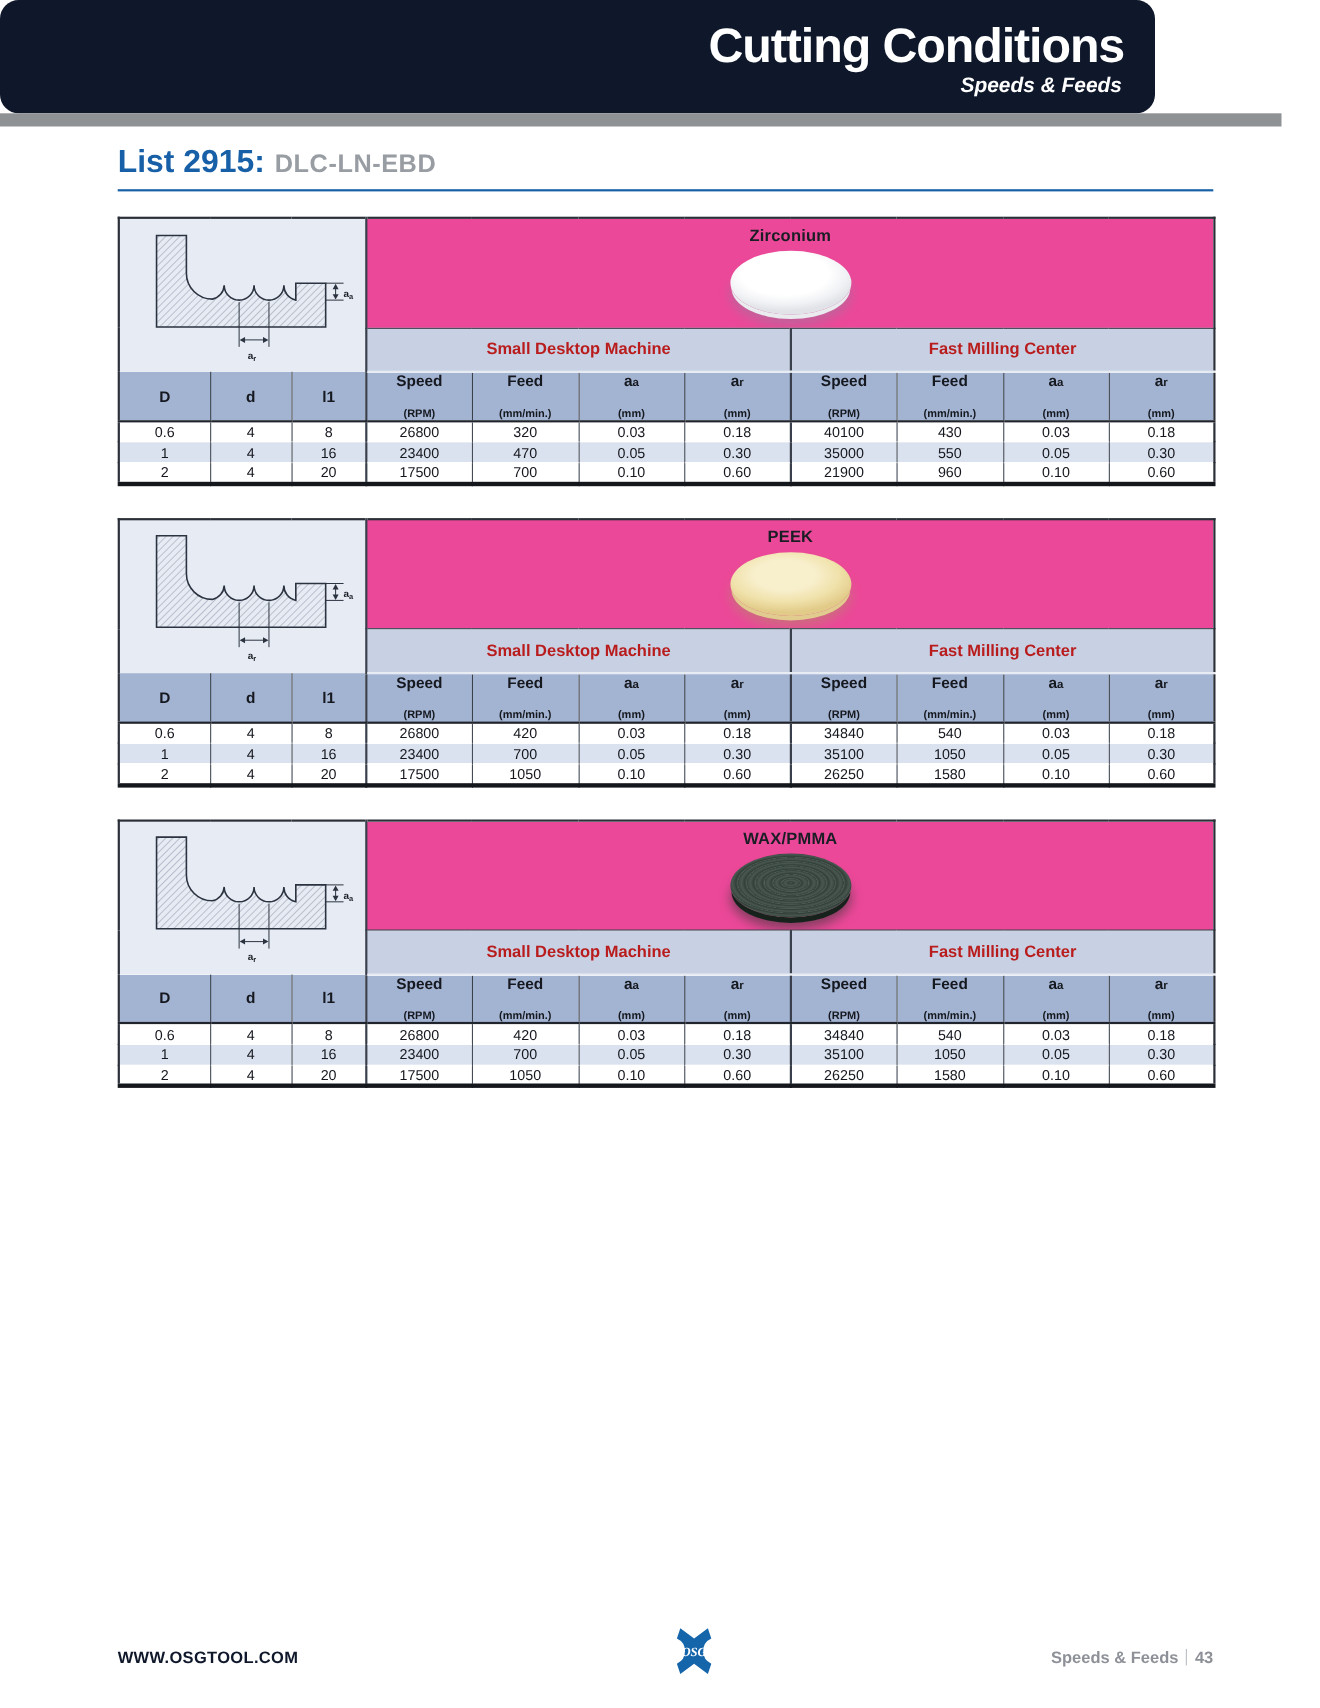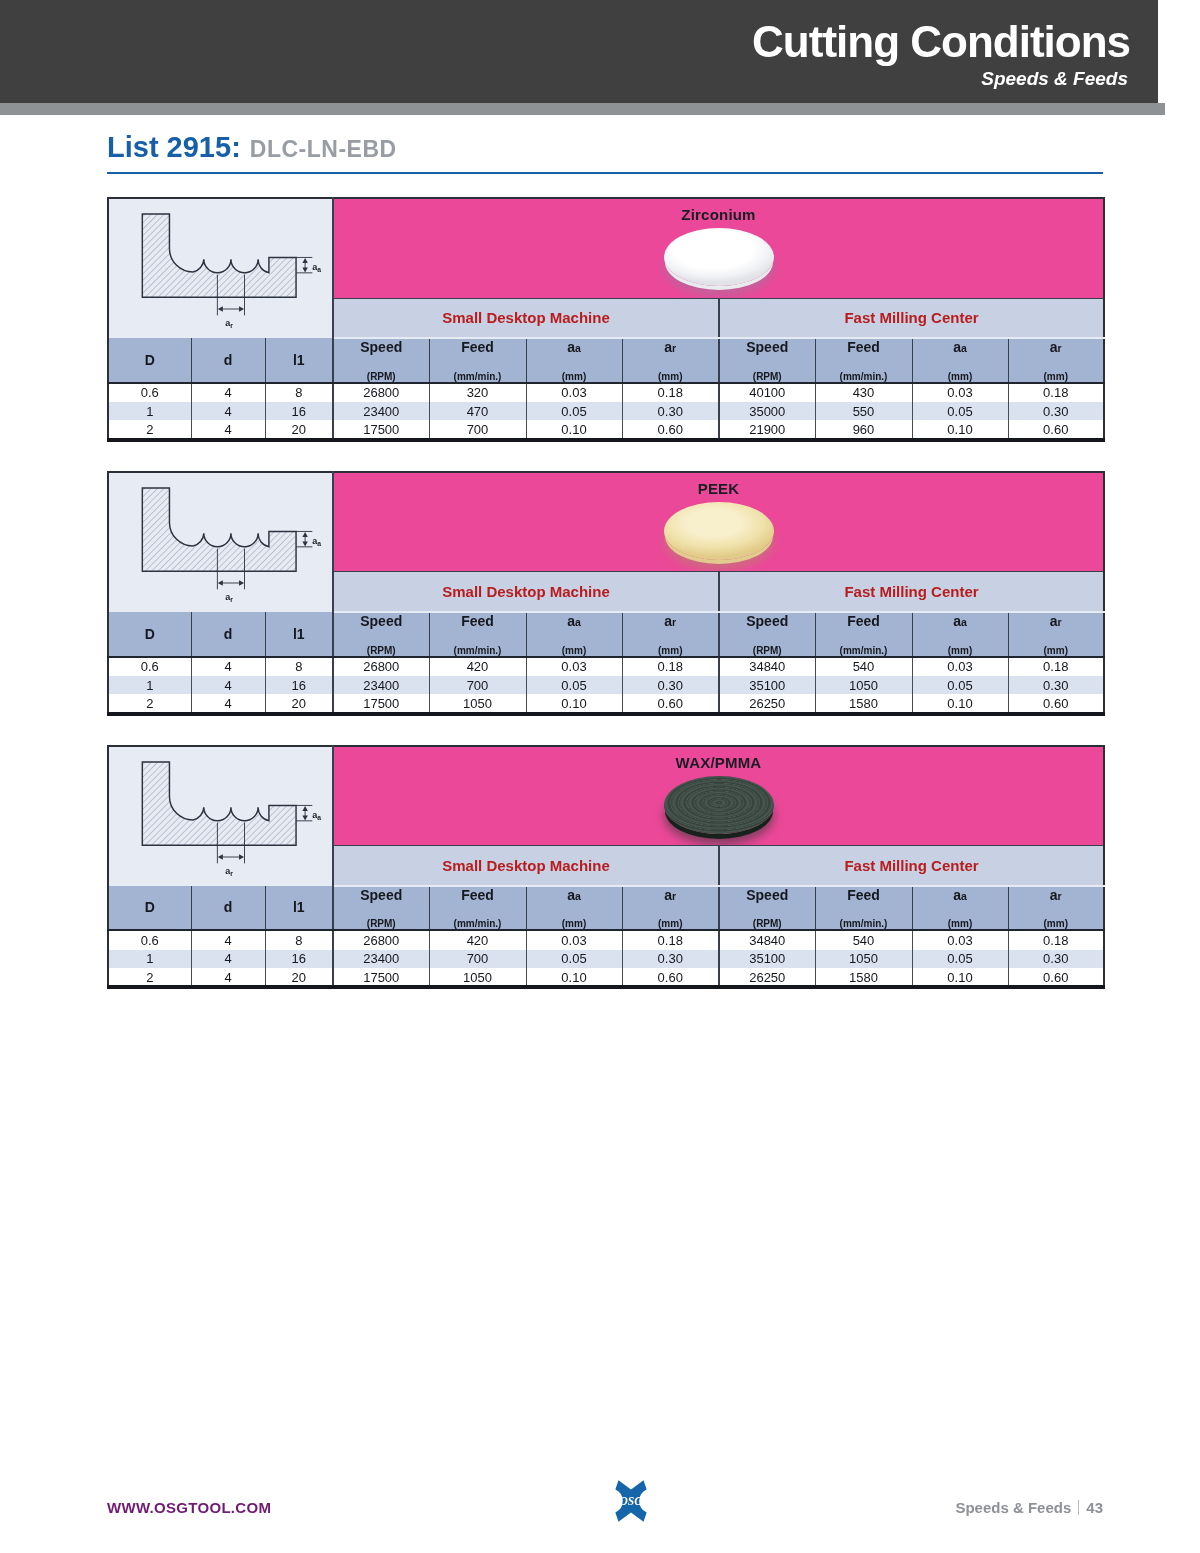--- a/index.html
+++ b/index.html
@@ -1,21 +1,21 @@
 <!DOCTYPE html>
 <html><head>
 <meta charset="utf-8">
 <style>
   html,body{margin:0;padding:0;}
   body{
     width:1200px;height:1553px;position:relative;background:#ffffff;
     font-family:"Liberation Sans",sans-serif;overflow:hidden;
   }
   
-  .blue-band{position:absolute;left:0;top:0;width:1158px;height:103px;background:#404040;}
+  .blue-band{position:absolute;left:0;top:0;width:1050px;height:103px;background:#0f172a;border-radius:17px;}
   .bb-title{text-align:right;padding:20px 28px 0 0;font-size:44px;font-weight:bold;color:#fff;letter-spacing:-1px;line-height:1;}
   .bb-sub{text-align:right;padding:5px 30px 0 0;font-size:19px;font-style:italic;font-weight:bold;color:#fff;line-height:1;}
   .gray-stripe{position:absolute;left:0;top:103px;width:1165px;height:12px;background:#8f9294;}
   
   .list-heading{position:absolute;left:107px;top:131px;width:996px;border-bottom:2px solid #1760a8;padding-bottom:8px;}
   .lh-label{font-size:29px;font-weight:bold;color:#1760a8;}
   .lh-model{font-size:23px;font-weight:bold;color:#989da3;margin-left:9px;letter-spacing:.5px;}
   
   .tables-area{position:absolute;left:107px;top:197px;width:996px;}
   table.ctable{
@@ -54,21 +54,21 @@
   .colh .h-main{line-height:1.05;}
   .colh .hm{font-size:14px;font-weight:bold;}
   .colh .hs{font-size:10.5px;font-weight:bold;}
   .colh .hu{font-size:10px;font-weight:bold;margin-top:16px;line-height:1;}
   .r-data{height:19px;}
   .r-data td{font-size:13px;border-left:1px solid #454c58;border-top:1px solid #ffffff;}
   .r-data td:nth-child(3){border-right:2px solid #39404c;}
   .r-data td:nth-child(8){border-left:2px solid #39404c;}
   .row-alt td{background:#dbe2ef;}
   
-  .footer-site{position:absolute;left:107px;top:1499px;font-size:15px;font-weight:bold;color:#701a75;letter-spacing:.3px;}
+  .footer-site{position:absolute;left:107px;top:1499px;font-size:15px;font-weight:bold;color:#0f172a;letter-spacing:.3px;}
   .footer-right{position:absolute;left:107px;top:1499px;width:996px;text-align:right;font-size:15px;font-weight:bold;color:#8d9197;}
   .fr-sep{display:inline-block;width:1px;height:15px;background:#b9bcc0;margin:0 7px;vertical-align:-2px;}
   .footer-logo{position:absolute;left:612px;top:1477px;}
 </style>
 </head>
 <body>
 
 <div class="blue-band">
   <div class="bb-title">Cutting Conditions</div>
   <div class="bb-sub">Speeds &amp; Feeds</div>

